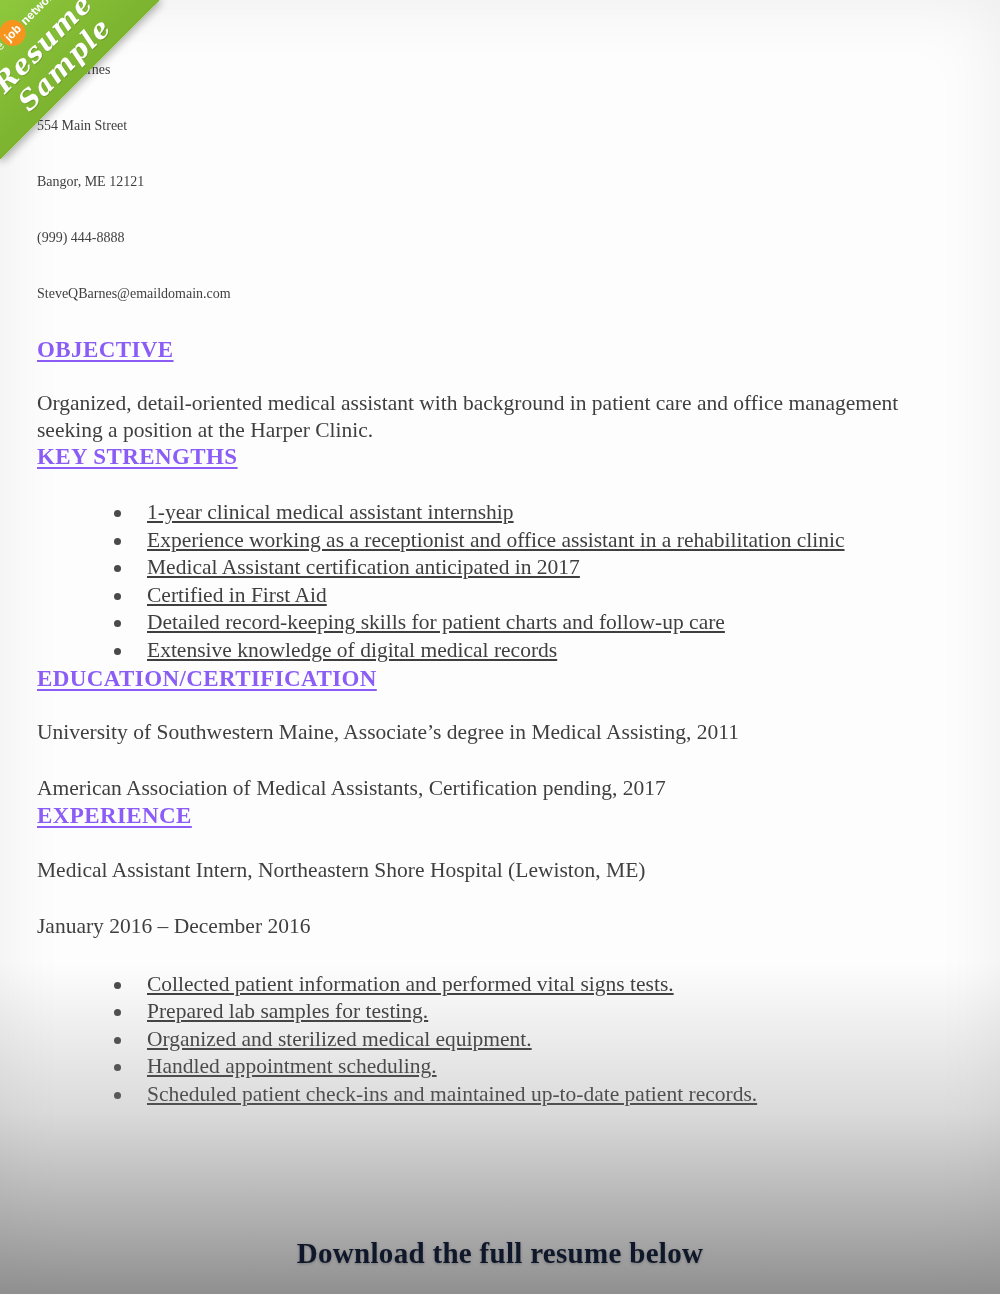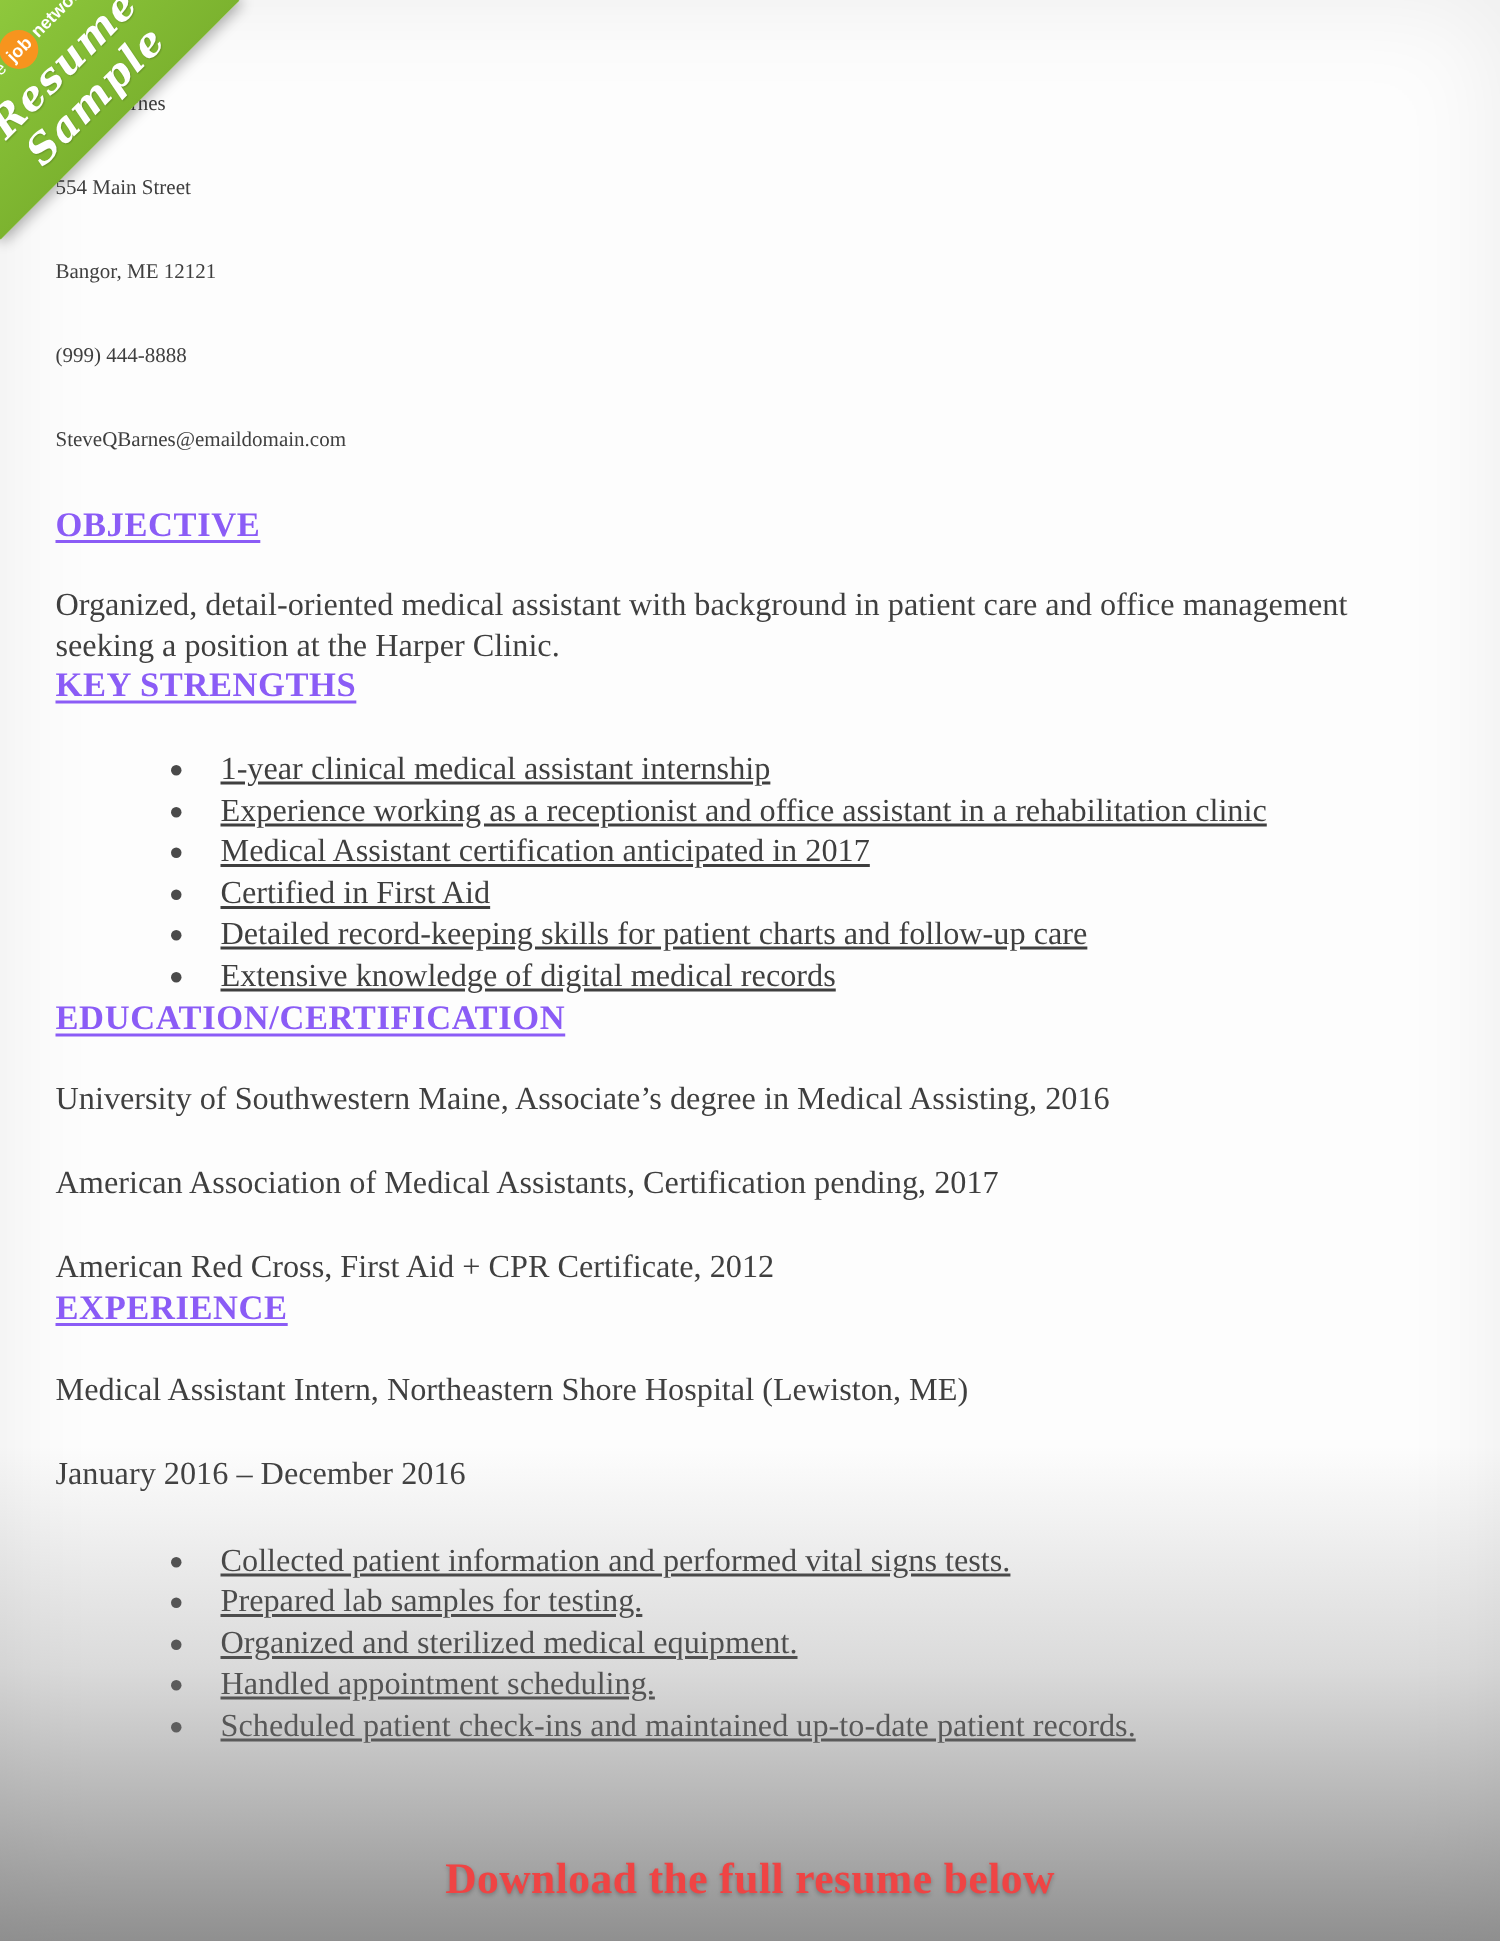--- a/index.html
+++ b/index.html
@@ -143,21 +143,21 @@
       rgba(118,118,118,0.8) 100%);
     pointer-events: none;
     z-index: 2;
   }
   .download-banner {
     position: absolute;
     left: 0;
     right: 0;
     bottom: 24px;
     text-align: center;
-    color: #ef4444;
+    color: #0f172a;
     font-size: 29px;
     font-weight: bold;
     letter-spacing: 0.3px;
     text-shadow: 0 1px 3px rgba(0,0,0,0.25);
     z-index: 3;
   }
 </style>
 </head>
 <body>
 
@@ -192,23 +192,22 @@
         <li>Experience working as a receptionist and office assistant in a rehabilitation clinic</li>
         <li>Medical Assistant certification anticipated in 2017</li>
         <li>Certified in First Aid</li>
         <li>Detailed record-keeping skills for patient charts and follow-up care</li>
         <li>Extensive knowledge of digital medical records</li>
       </ul>
     </section>
 
     <section>
       <h2 class="sec-title mt-29">EDUCATION/CERTIFICATION</h2>
-      <p class="edu-item first">University of Southwestern Maine, Associate’s degree in Medical Assisting, 2016</p>
+      <p class="edu-item first">University of Southwestern Maine, Associate’s degree in Medical Assisting, 2011</p>
       <p class="edu-item">American Association of Medical Assistants, Certification pending, 2017</p>
-      <p class="edu-item">American Red Cross, First Aid + CPR Certificate, 2012</p>
     </section>
 
     <section>
       <h2 class="sec-title mt-28">EXPERIENCE</h2>
       <p class="role-line">Medical Assistant Intern, Northeastern Shore Hospital (Lewiston, ME)</p>
       <p class="date-line">January 2016 – December 2016</p>
       <ul class="bullets exp">
         <li>Collected patient information and performed vital signs tests.</li>
         <li>Prepared lab samples for testing.</li>
         <li>Organized and sterilized medical equipment.</li>

